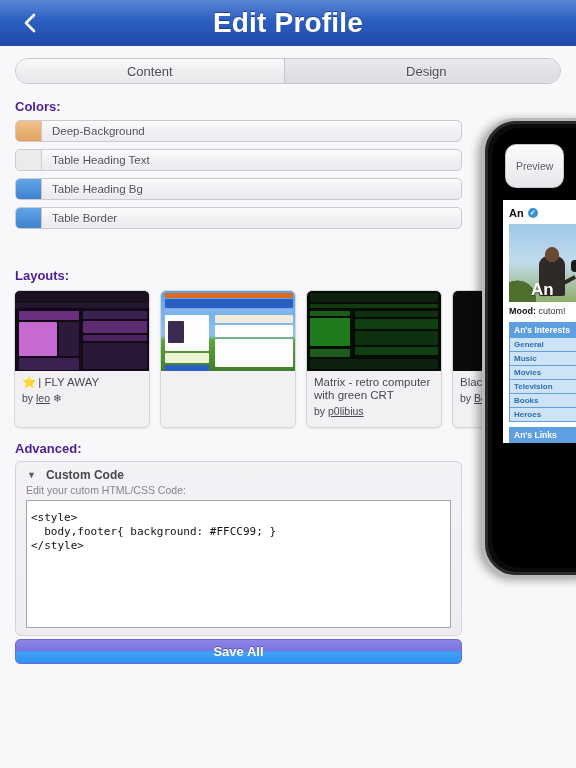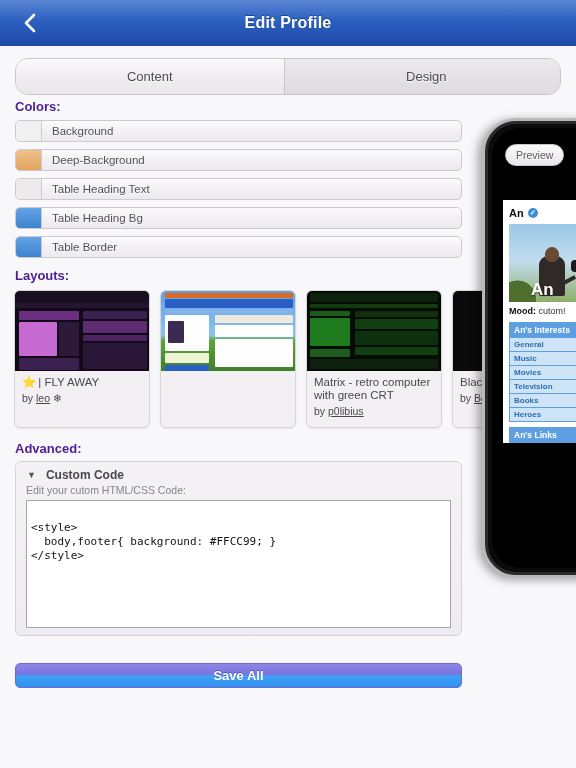--- a/index.html
+++ b/index.html
@@ -11,33 +11,33 @@
   }
   #app { position: relative; width: 576px; height: 768px; background: #f8f8fa; }
 
   
   .navbar {
     position: absolute; top: 0; left: 0; width: 576px; height: 46px;
     background: linear-gradient(to bottom, #5b86d4 0%, #2b5fc0 45%, #1f49a8 100%);
     display: flex; align-items: center; justify-content: center;
   }
   .nav-title {
-    color: #fff; font-size: 16px; font-weight: bold; letter-spacing: .2px;
+    color: #fff; font-size: 28px; font-weight: bold; letter-spacing: .2px;
     text-shadow: 0 -1px 0 rgba(0,0,0,.35);
   }
   .nav-back {
     position: absolute; left: 10px; top: 0; height: 46px; width: 40px;
     display: flex; align-items: center; justify-content: center;
   }
   .nav-back svg { display: block; }
 
   
   .segbar { position: absolute; top: 58px; left: 15px; width: 546px; height: 26px; }
   .seg {
-    display: flex; width: 100%; height: 37px;
+    display: flex; width: 100%; height: 26px;
     border: 1px solid #c9c5cc; border-radius: 13px; overflow: hidden;
     background: #efedf0;
     box-shadow: 0 1px 0 rgba(255,255,255,.9) inset;
   }
   .seg-item {
     flex: 1; display: flex; align-items: center; justify-content: center;
     font-size: 13px; color: #4d4a52; font-weight: normal;
     background: linear-gradient(to bottom, #fbfafb 0%, #efedf0 50%, #e9e7ea 100%);
     text-shadow: 0 1px 0 rgba(255,255,255,.8);
   }
@@ -113,48 +113,48 @@
     border: 1px solid #d6d2d9; border-radius: 6px;
   }
   .acc-head { display: flex; align-items: center; gap: 10px; padding: 6px 10px 2px 11px; }
   .acc-arrow { font-size: 9px; color: #5a5760; }
   .acc-title { font-size: 12px; font-weight: bold; color: #4a4750; }
   .acc-sub { font-size: 10.5px; color: #87838d; padding: 0 10px 4px 10px; }
   .code-area {
     margin: 0 10px 10px 10px; height: 128px;
     background: #fff; border: 1px solid #a9a5ad;
     font-family: "DejaVu Sans Mono", monospace; font-size: 11px;
-    color: #111; padding: 20px 4px; line-height: 14px;
+    color: #111; padding: 10px 4px; line-height: 14px;
     white-space: pre; overflow: hidden;
   }
 
   
   .save-btn {
-    position: absolute; left: 15px; top: 663px; width: 447px; height: 25px;
+    position: absolute; left: 15px; top: 639px; width: 447px; height: 25px;
     border: 1px solid #6e6bd6; border-radius: 5px;
     background: linear-gradient(to bottom, #8d86e8 0%, #7a74e0 45%, #3fa0f5 52%, #2f93ef 100%);
     color: #fff; font-size: 13px; font-weight: bold;
     display: flex; align-items: center; justify-content: center;
     text-shadow: 0 -1px 0 rgba(0,0,0,.3);
   }
 
   
   .phone {
     position: absolute; left: 482px; top: 118px; width: 132px; height: 460px;
     border-radius: 34px; background: #0b0b0b;
     border: 3px solid #b9b9b9;
     box-shadow: -4px 2px 10px rgba(0,0,0,.35), inset 0 0 0 3px #2a2a2a;
     overflow: hidden;
   }
   .phone-screen {
     position: absolute; left: 7px; top: 7px; right: 7px; bottom: 7px;
     border-radius: 28px; background: #000; overflow: hidden;
   }
   .preview-pill {
-    position: absolute; left: 13px; top: 16px; padding: 4px 10px;
+    position: absolute; left: 13px; top: 16px; padding: 15px 10px;
     border-radius: 11px; background: linear-gradient(to bottom,#fbfafb,#e8e6ea);
     border: 1px solid #c9c5cc; font-size: 10.5px; color: #5d5a62;
     text-shadow: 0 1px 0 rgba(255,255,255,.8); white-space: nowrap;
   }
   .prof {
     position: absolute; left: 11px; top: 72px; width: 200px;
     background: #fff; padding: 7px 6px 0 6px;
   }
   .prof-name { font-size: 11px; font-weight: bold; color: #111; display: flex; align-items: center; gap: 4px; }
   .prof-photo {
@@ -223,24 +223,20 @@
   <div class="segbar">
     <div class="seg">
       <div class="seg-item">Content</div>
       <div class="seg-item active">Design</div>
     </div>
   </div>
 
   <div class="sect-title" id="colors-title">Colors:</div>
 
   <div class="colors-list">
-    <div class="color-row">
-      <div class="swatch" style="background:#f1f0f0"></div>
-      <div class="color-label">Background</div>
-    </div>
     <div class="color-row">
       <div class="swatch" style="background:linear-gradient(to bottom,#f0c28c,#e0a35f)"></div>
       <div class="color-label">Deep-Background</div>
     </div>
     <div class="color-row">
       <div class="swatch" style="background:#eceaea"></div>
       <div class="color-label">Table Heading Text</div>
     </div>
     <div class="color-row">
       <div class="swatch" style="background:linear-gradient(to bottom,#64a4e6,#3c83cf)"></div>

